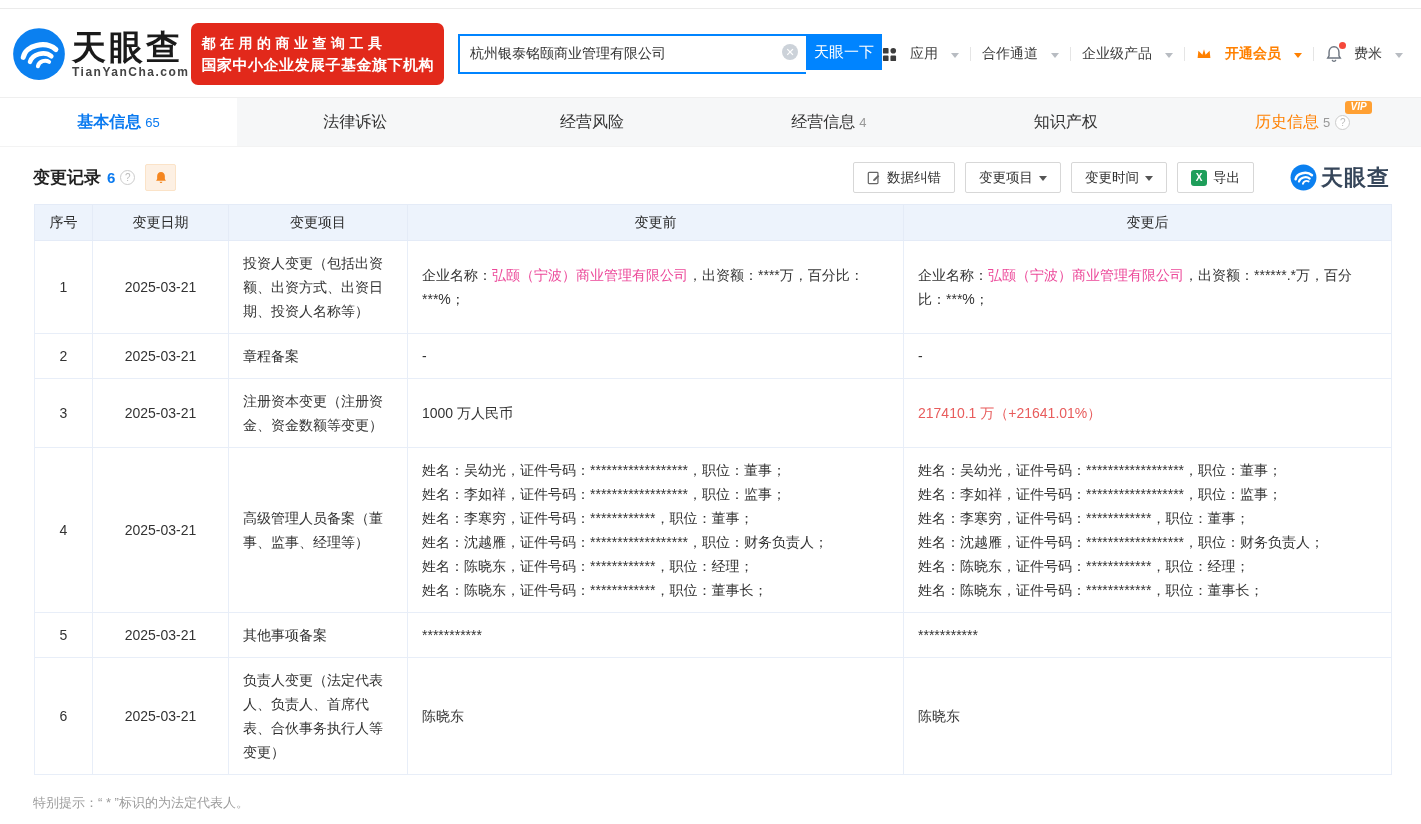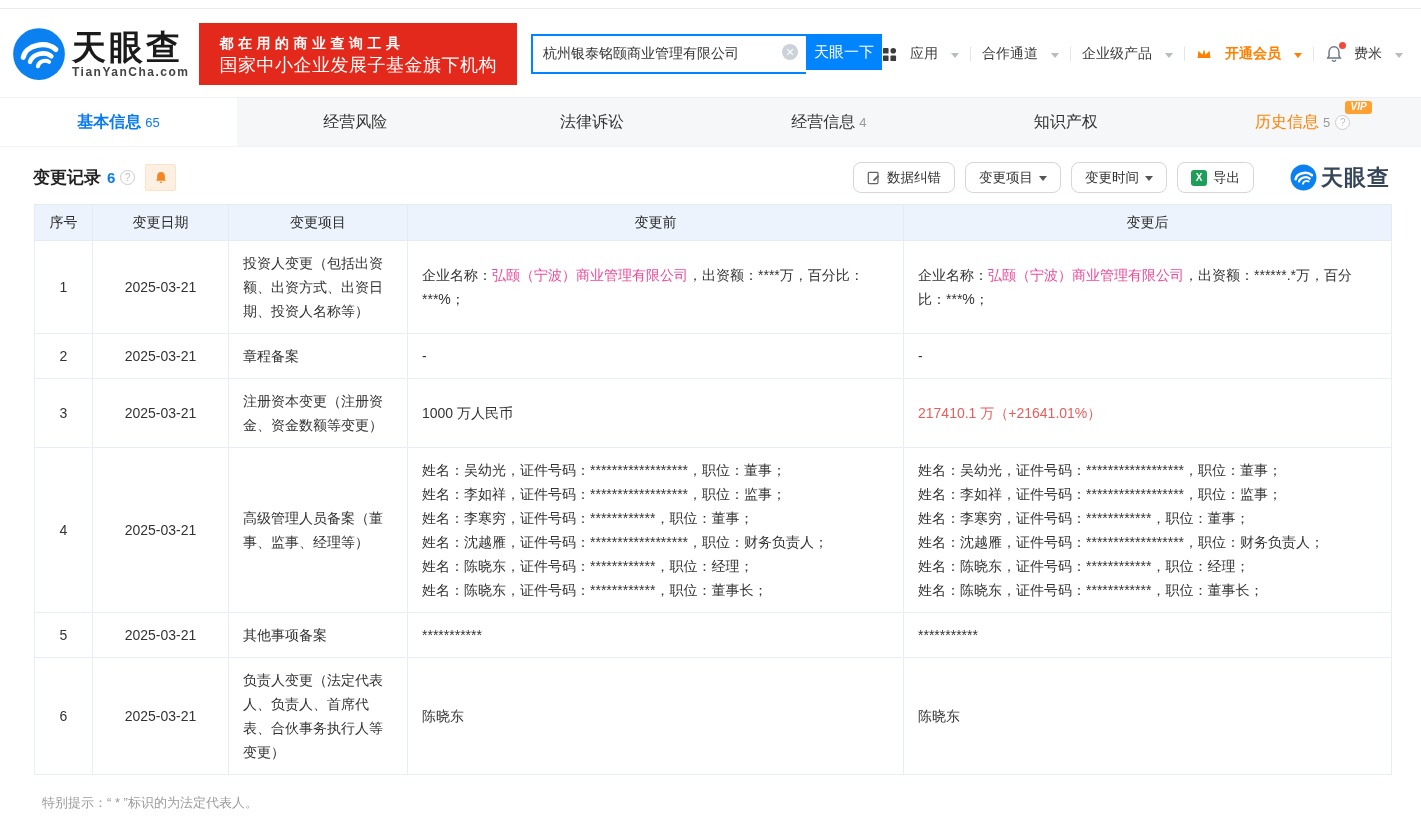--- a/index.html
+++ b/index.html
@@ -7,23 +7,23 @@
     font-family:"Liberation Sans","DejaVu Sans",sans-serif; color:#333; }
   .top-hairline { height:9px; border-bottom:1px solid #ebebeb; }
 
   
   .topbar { display:flex; align-items:center; padding:8px 18px 6px 12px; height:88px; }
   .logo { display:flex; align-items:center; cursor:pointer; }
   .logo-swirl { width:54px; height:54px; flex:0 0 54px; }
   .logo-texts { margin-left:6px; }
   .logo-cn { font-size:34px; font-weight:bold; color:#1a1a1a; letter-spacing:3px; line-height:36px;}
   .logo-en { font-size:12px; color:#444; letter-spacing:1.5px; font-weight:bold; }
-  .banner { margin-left:10px; background:#e2291b; color:#fff; padding:9px 20px; }
+  .banner { margin-left:2px; background:#e2291b; color:#fff; padding:9px 10px;border-radius:7px; }
   .banner-l1 { font-size:14px; font-weight:bold; letter-spacing:4.5px; line-height:22px; white-space:nowrap;}
-  .banner-l2 { font-size:18px; font-weight:normal; letter-spacing:0.5px; line-height:22px; white-space:nowrap;}
+  .banner-l2 { font-size:15px; font-weight:bold; letter-spacing:0.5px; line-height:22px; white-space:nowrap;}
 
   .search { margin-left:14px; width:452px; }
   .search-tabs { display:flex; align-items:center; gap:22px; font-size:14px; margin-bottom:5px;}
   .search-tab { color:#333; padding:2px 0; cursor:pointer; }
   .search-tab.active { background:#0084ff; color:#fff; padding:2px 12px; }
   .search-row { display:flex; }
   .search-box { position:relative; flex:1; }
   .search-input { width:100%; height:40px; border:2px solid #0084ff; border-right:none;
      padding:0 32px 0 10px; font-size:14px; color:#333; outline:none; }
   .clear-btn { position:absolute; right:8px; top:10px; width:16px; height:16px; border-radius:50%;
@@ -55,40 +55,40 @@
      line-height:14px; text-align:center; margin-left:5px; background:#fff; cursor:pointer;}
 
   
   .section-bar { display:flex; align-items:center; margin:15px 31px 11px 33px; }
   .section-title { font-size:17px; font-weight:bold; color:#222; }
   .section-count { color:#0a7af0; font-weight:bold; font-size:15px; margin-left:6px; }
   .bell-btn { margin-left:10px; width:31px; height:27px; background:#fdf0e3; border:1px solid #fbe3c8;
      border-radius:2px; display:flex; align-items:center; justify-content:center; cursor:pointer; }
   .sec-actions { margin-left:auto; display:flex; align-items:center; gap:10px; }
   .sec-btn { height:31px; display:flex; align-items:center; gap:6px; padding:0 13px; background:#fff;
-     border:1px solid #d7d7d7; border-radius:8px; font-size:13.5px; color:#333; cursor:pointer; }
+     border:1px solid #d7d7d7; border-radius:2px; font-size:13.5px; color:#333; cursor:pointer; }
   .sec-btn .caret { border-top-color:#555; margin-top:1px;}
   .xls { width:16px; height:16px; background:#1e9e5a; border-radius:3px; color:#fff; font-size:10px;
      font-weight:bold; line-height:16px; text-align:center; }
   .watermark { display:flex; align-items:center; margin-left:26px; gap:4px; }
   .wm-text { font-size:22px; font-weight:bold; color:#36465a; letter-spacing:1px;}
 
   
   table.changes { border-collapse:collapse; margin:0 31px 0 34px; width:1357px; table-layout:fixed; font-size:14px; }
   .changes th { background:#edf3fc; font-weight:normal; color:#2b2b2b; height:36px;
      border:1px solid #e4ebf7; text-align:center; }
   .changes td { border:1px solid #e8eef8; padding:10px 14px; vertical-align:middle;
      line-height:24px; color:#333; background:#fff; }
   .col-no { width:58px; } .col-date { width:136px; } .col-item { width:179px; }
   .col-before { width:496px; } .col-after { width:488px; }
   td.c { text-align:center; }
   .lnk { color:#ec4899; cursor:pointer; }
   .red { color:#e85c5c; }
 
-  .note { margin:19px 0 0 42px; font-size:13px; color:#9b9b9b; }
+  .note { margin:19px 0 0 33px; font-size:13px; color:#9b9b9b; }
 </style>
 </head>
 <body>
 
 <div class="top-hairline"></div>
 
 <div class="topbar">
   <div class="logo">
     <svg class="logo-swirl" viewBox="0 0 48 48">
       <circle cx="24" cy="24" r="23" fill="#0b80f0"></circle>
@@ -160,24 +160,24 @@
     </div>
   </div>
 </div>
 
 <div class="tabstrip">
   <div class="ptab active">
     <span>基本信息</span>
     <span class="ptab-count">65</span>
   </div>
   <div class="ptab">
+    <span>法律诉讼</span>
+  </div>
+  <div class="ptab">
     <span>经营风险</span>
-  </div>
-  <div class="ptab">
-    <span>法律诉讼</span>
   </div>
   <div class="ptab">
     <span>经营信息</span>
     <span class="ptab-count">4</span>
   </div>
   <div class="ptab">
     <span>知识产权</span>
   </div>
   <div class="ptab orange">
     <span class="vip-badge">VIP</span>

